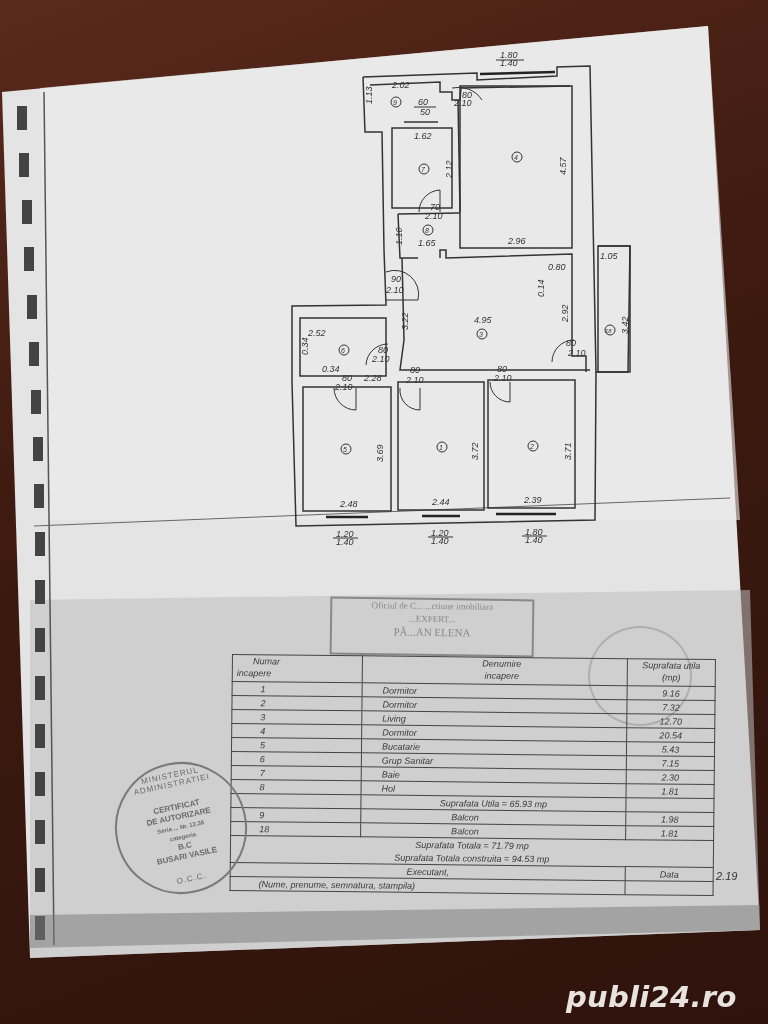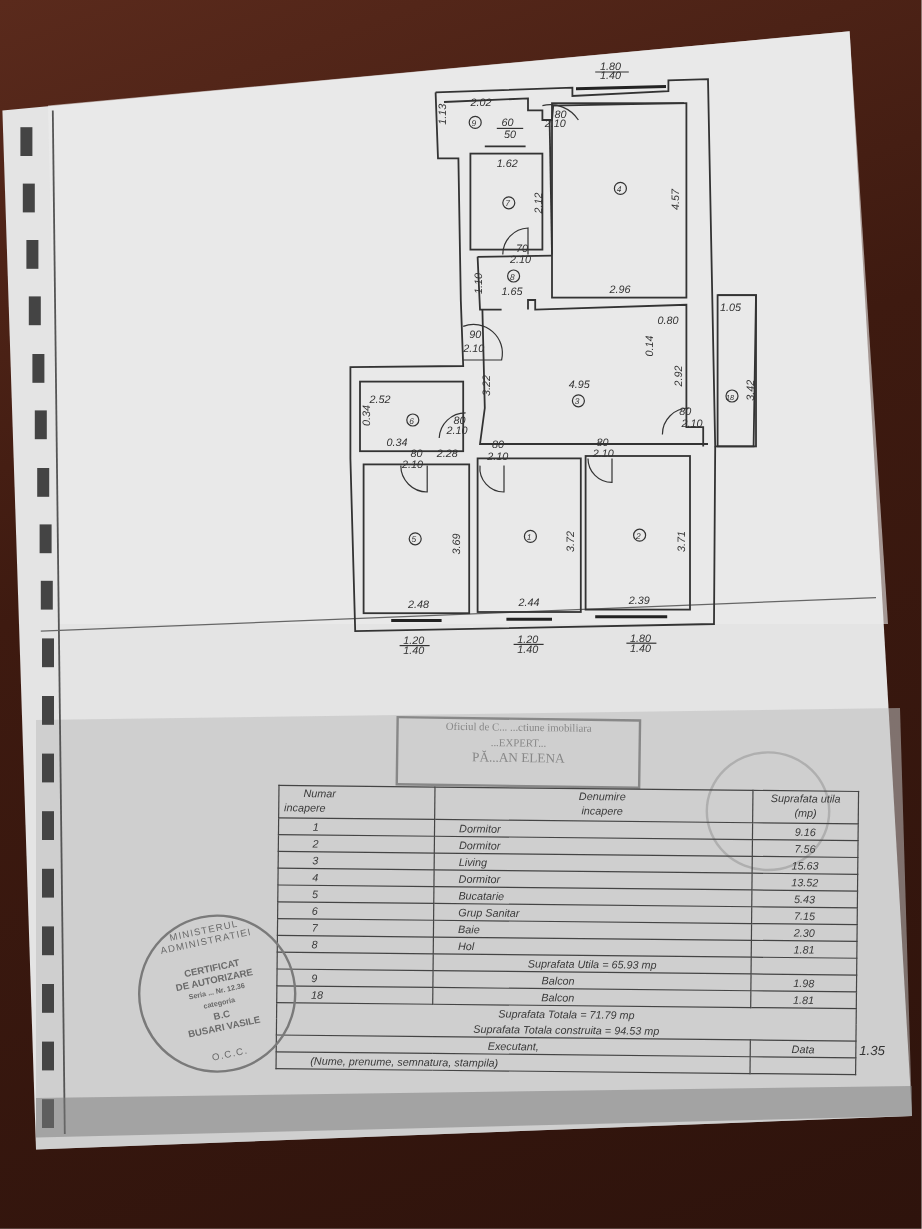--- a/index.html
+++ b/index.html
@@ -245,31 +245,31 @@
       </td>
     </tr>
     <tr>
           <td class="c1">1</td>
           <td class="c2">Dormitor</td>
           <td class="c3">9.16</td>
         </tr>
     <tr>
           <td class="c1">2</td>
           <td class="c2">Dormitor</td>
-          <td class="c3">7.56</td>
+          <td class="c3">7.32</td>
         </tr>
     <tr>
           <td class="c1">3</td>
           <td class="c2">Living</td>
-          <td class="c3">15.63</td>
+          <td class="c3">12.70</td>
         </tr>
     <tr>
           <td class="c1">4</td>
           <td class="c2">Dormitor</td>
-          <td class="c3">13.52</td>
+          <td class="c3">20.54</td>
         </tr>
     <tr>
           <td class="c1">5</td>
           <td class="c2">Bucatarie</td>
           <td class="c3">5.43</td>
         </tr>
     <tr>
           <td class="c1">6</td>
           <td class="c2">Grup Sanitar</td>
           <td class="c3">7.15</td>
@@ -322,15 +322,16 @@
       <div>CERTIFICAT</div>
       <div>DE AUTORIZARE</div>
       <div style="font-size:6px;">Seria ... Nr. 12.36</div>
       <div style="font-size:6px;">categoria</div>
       <div>B.C</div>
       <div>BUSARI VASILE</div>
     </div>
     <div class="ring2">O.C.C.</div>
   </div>
 
-  <div class="date-note">1.35</div>
-
+  <div class="date-note">2.19</div>
+
+  <div class="brand">publi24.ro</div>
 </div>
 
 </body></html>

